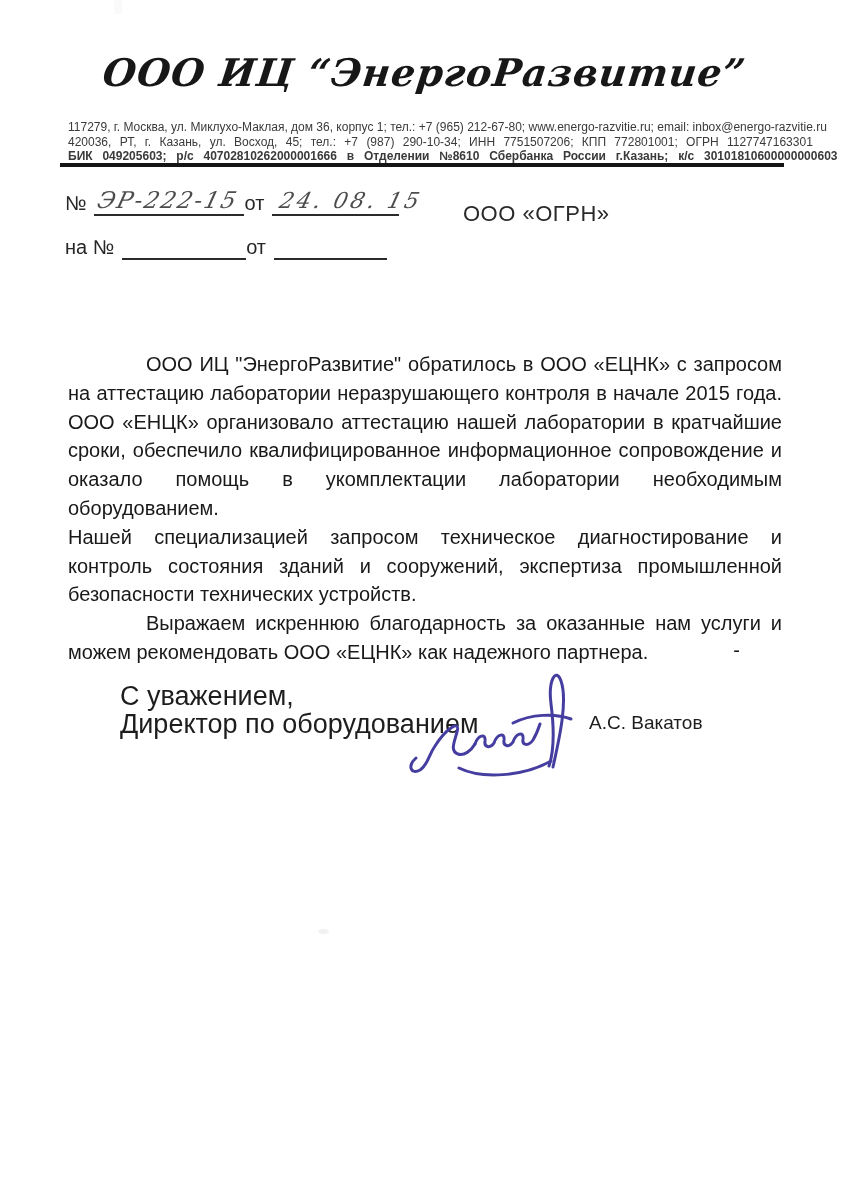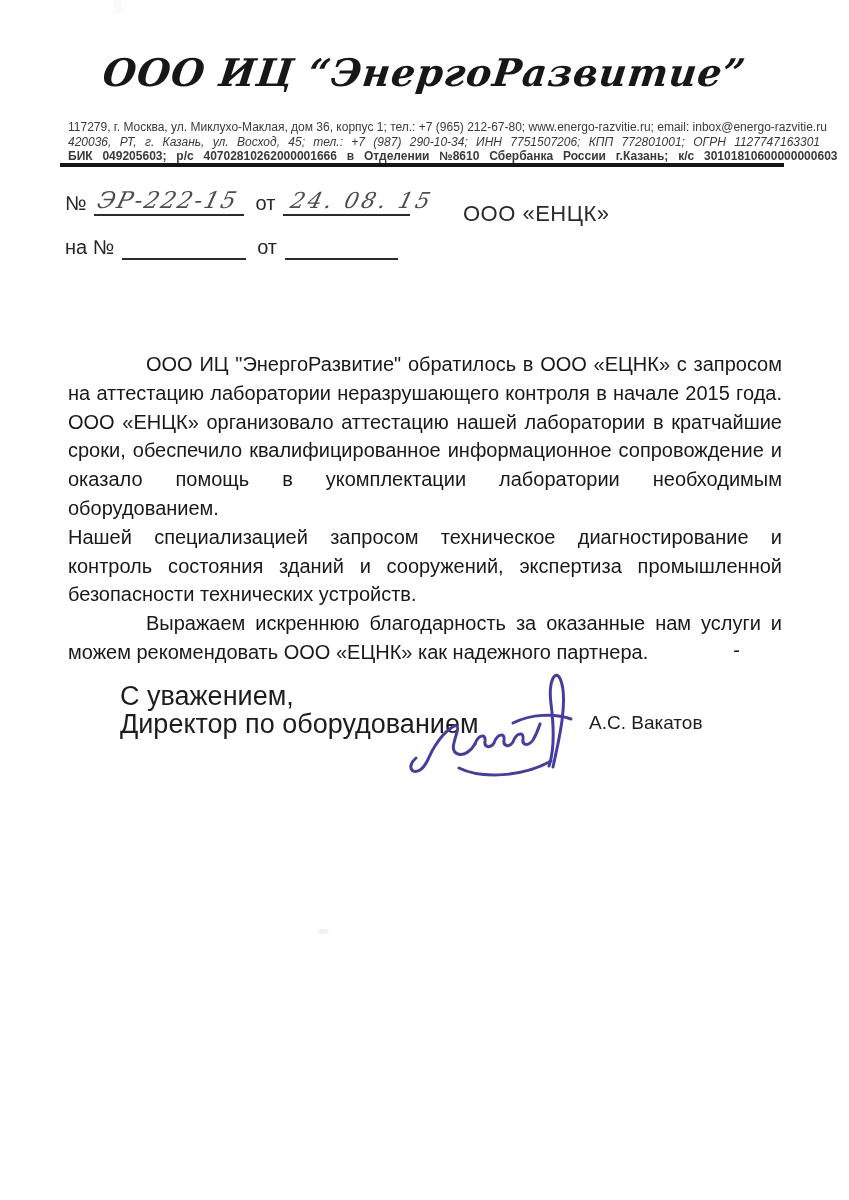--- a/index.html
+++ b/index.html
@@ -22,40 +22,40 @@
     font-size: 38px; color: #171717;
     letter-spacing: 1px;
     transform: skewX(-7deg);
     white-space: nowrap;
   }
   .addr {
     position: absolute; top: 120px; left: 68px; width: 714px;
     font-size: 12px; line-height: 14.5px; color: #3a3a3a;
     white-space: nowrap;
   }
-  .addr .l2 { word-spacing: 5px; font-style: italic; }
+  .addr .l2 { word-spacing: 5px; }
   .addr .l3 { word-spacing: 6.5px; font-weight: bold; }
   .rule {
     position: absolute; top: 163px; left: 60px; width: 724px; height: 4px;
     background: #151515;
   }
 
   
   .ref { position: absolute; top: 188px; left: 65px; width: 720px; font-size: 20px; color: #262626; }
   .ref-row { display: flex; align-items: flex-end; height: 28px; margin-bottom: 16px; }
   .ref-label { padding-bottom: 1px; }
   .u {
     display: inline-block; border-bottom: 2px solid #2b2b2b; height: 26px;
     position: relative;
   }
   .u1 { width: 150px; margin-left: 8px; }
   .u2 { width: 127px; margin-left: 8px; }
   .u3 { width: 124px; margin-left: 8px; }
   .u4 { width: 113px; margin-left: 8px; }
-  .ot { margin-left: 11px; padding-bottom: 1px; }
+  .ot { padding-bottom: 1px; }
   .hand {
     position: absolute; left: 4px; bottom: 1px;
     font-family: "DejaVu Serif", serif; font-style: italic;
     color: #4d4d4d; white-space: nowrap;
     transform: skewX(-14deg);
   }
   .hand-number { font-size: 23px; letter-spacing: 2px; }
   .hand-date { font-size: 22px; letter-spacing: 3px; left: 8px; }
   .recipient {
     position: absolute; left: 398px; top: 13px;
@@ -118,21 +118,21 @@
       <span class="u u2">
         <span class="hand hand-date">24. 08. 15</span>
       </span>
     </div>
     <div class="ref-row">
       <span class="ref-label">на №</span>
       <span class="u u3"></span>
       <span class="ot">от</span>
       <span class="u u4"></span>
     </div>
-    <div class="recipient">ООО «ЕНЦК»</div>
+    <div class="recipient">ООО «ОГРН»</div>
   </div>
 
   <div class="body-text">
     <p class="ind">ООО ИЦ "ЭнергоРазвитие" обратилось в ООО «ЕЦНК» с запросом на аттестацию лаборатории неразрушающего контроля в начале 2015 года. ООО «ЕНЦК» организовало аттестацию нашей лаборатории в кратчайшие сроки, обеспечило квалифицированное информационное сопровождение и оказало помощь в укомплектации лаборатории необходимым оборудованием.</p>
     <p>Нашей специализацией запросом техническое диагностирование и контроль состояния зданий и сооружений, экспертиза промышленной безопасности технических устройств.</p>
     <p class="ind p-last"><span>Выражаем искреннюю благодарность за оказанные нам услуги и можем рекомендовать ООО «ЕЦНК» как надежного партнера.</span><span class="trailing-dash">-</span></p>
   </div>
 
   <div class="sig">
     <div class="closing">

